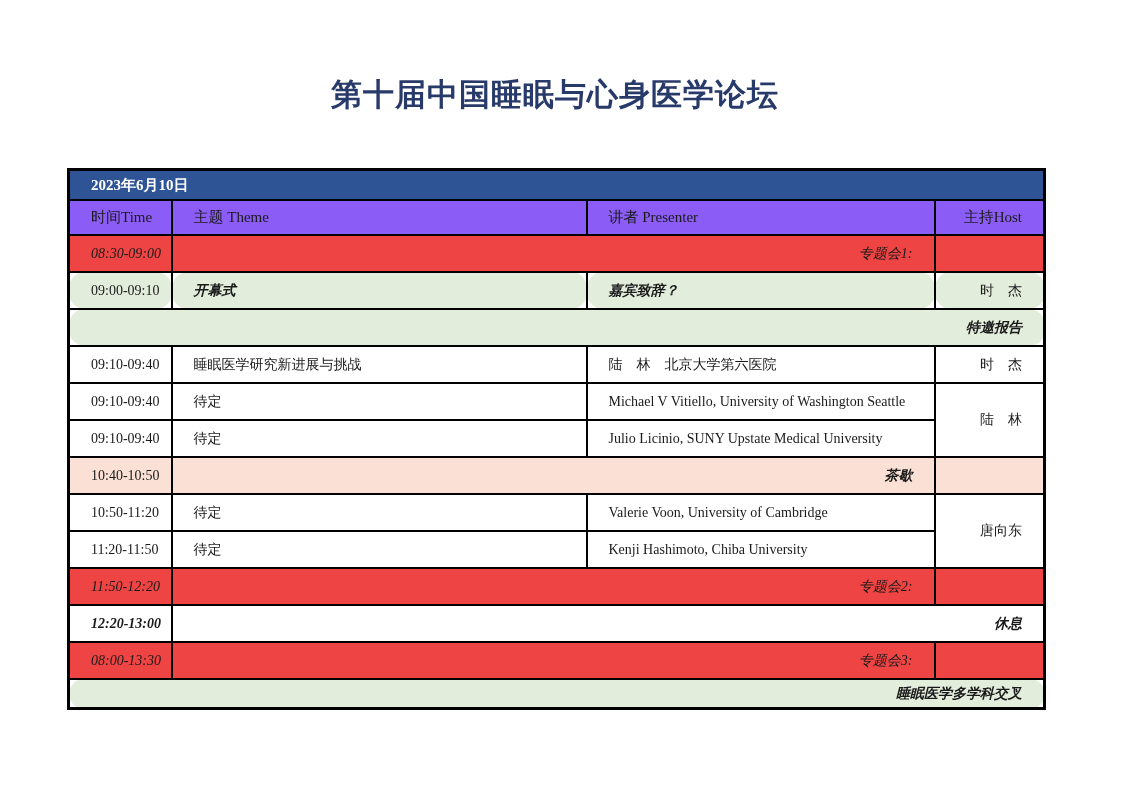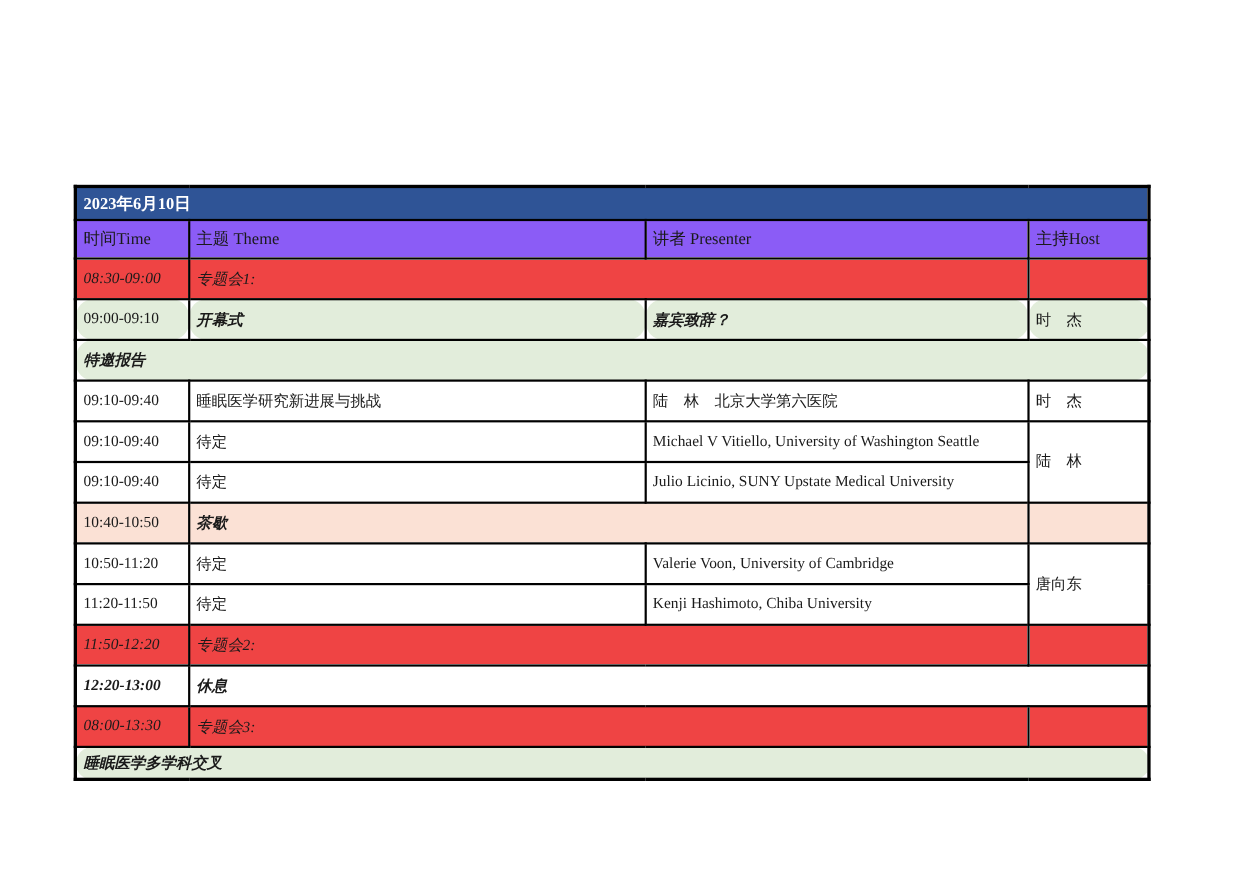--- a/index.html
+++ b/index.html
@@ -20,48 +20,49 @@
   .title-line{font-size:31px;line-height:37px;letter-spacing:1px;}
 
   
   table.schedule{
     position:absolute;left:67px;top:168px;width:976px;
     border-collapse:collapse;table-layout:fixed;
     border:3px solid #000;
   }
   table.schedule td{
     border:2px solid #000;
-    padding:1px 6px;
+    padding:1px 21px;
     font-size:14px;
     height:33px;
     vertical-align:middle;
     color:#1a1a1a;
     overflow:hidden;
     white-space:nowrap;
   }
   tr.banner td{
     background:#2f5496;color:#ffffff;font-weight:bold;
     font-size:15px;height:26px;border-bottom:2px solid #000;
   }
   tr.header td{font-weight:normal;font-size:15px;height:31px;background:#8b5cf6;}
   tr.compact td{height:25px;}
   .bg-yellow{background:#ef4444;font-style:italic;}
   .bg-green{background:#e2eddb;border-radius:16px;}
   .bg-pink{background:#fbe1d5;}
   .bg-white{background:#ffffff;}
-  .center{text-align:left;}
+  .center{text-align:right;}
   .left{text-align:left;}
   .bold{font-weight:bold;font-style:italic;}
 </style>
 </head>
 <body>
 
 <div class="page">
 
   <div class="title-wrap">
+    <div class="title-line">第十届中国睡眠与心身医学论坛</div>
   </div>
 
   <table class="schedule">
     <colgroup>
       <col style="width:103px">
       <col style="width:415px">
       <col style="width:348px">
       <col style="width:110px">
     </colgroup>
     <tbody id="schedule-body">

